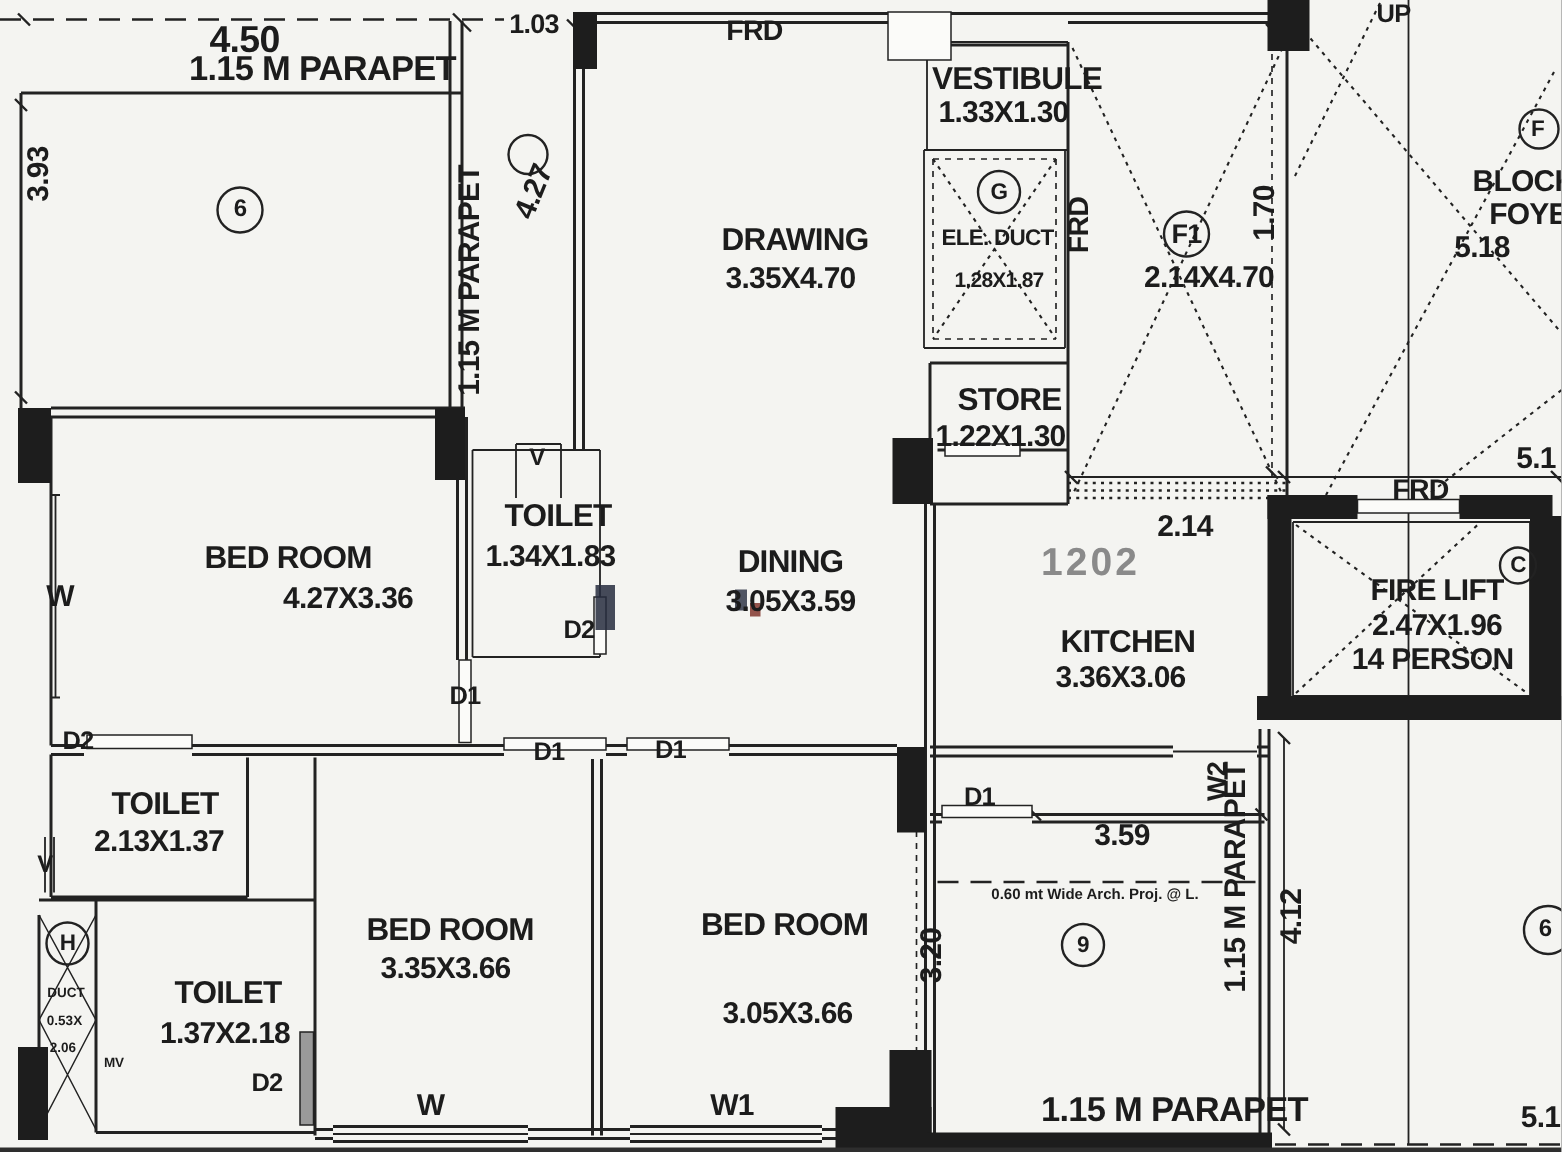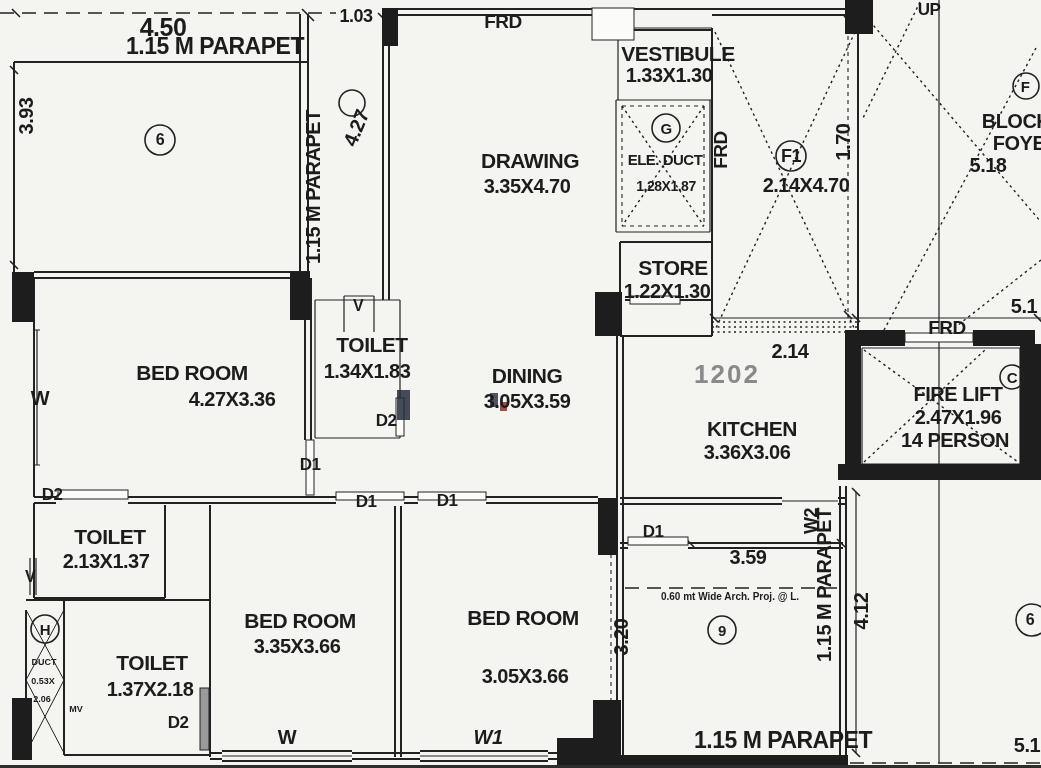--- a/index.html
+++ b/index.html
@@ -221,21 +221,21 @@
   <div class="lbl tiny" style="left:76px;top:709px;">MV</div>
   <div class="lbl room" style="left:152px;top:662px;">TOILET</div>
   <div class="lbl dim" style="left:150px;top:689px;">1.37X2.18</div>
   <div class="lbl mid" style="left:178px;top:722px;">D2</div>
 
   <div class="lbl room" style="left:300px;top:620px;">BED ROOM</div>
   <div class="lbl dim" style="left:297px;top:646px;">3.35X3.66</div>
   <div class="lbl tag" style="left:287px;top:737px;font-size:20px;">W</div>
   <div class="lbl room" style="left:523px;top:617px;">BED ROOM</div>
   <div class="lbl dim" style="left:525px;top:676px;">3.05X3.66</div>
-  <div class="lbl tag" style="left:488px;top:737px;font-size:20px;font-style:italic;">W1</div>
+  <div class="lbl tag" style="left:488px;top:737px;font-size:20px;">W1</div>
   <div class="lbl dim vert" style="left:621px;top:637px;">3.20</div>
 
   <div class="lbl mid" style="left:653px;top:531px;">D1</div>
   <div class="lbl dim" style="left:748px;top:557px;">3.59</div>
   <div class="lbl tiny" style="left:730px;top:597px;font-size:10px;">0.60 mt Wide Arch. Proj. @ L.</div>
   <div class="lbl refnum" style="left:722px;top:630px;">9</div>
   <div class="lbl tag vert" style="left:811px;top:521px;font-size:18px;">W2</div>
   <div class="lbl dim vert" style="left:824px;top:585px;">1.15 M PARAPET</div>
   <div class="lbl dim vert" style="left:861px;top:611px;">4.12</div>
   <div class="lbl big" style="left:783px;top:740px;font-size:23px;">1.15 M PARAPET</div>

